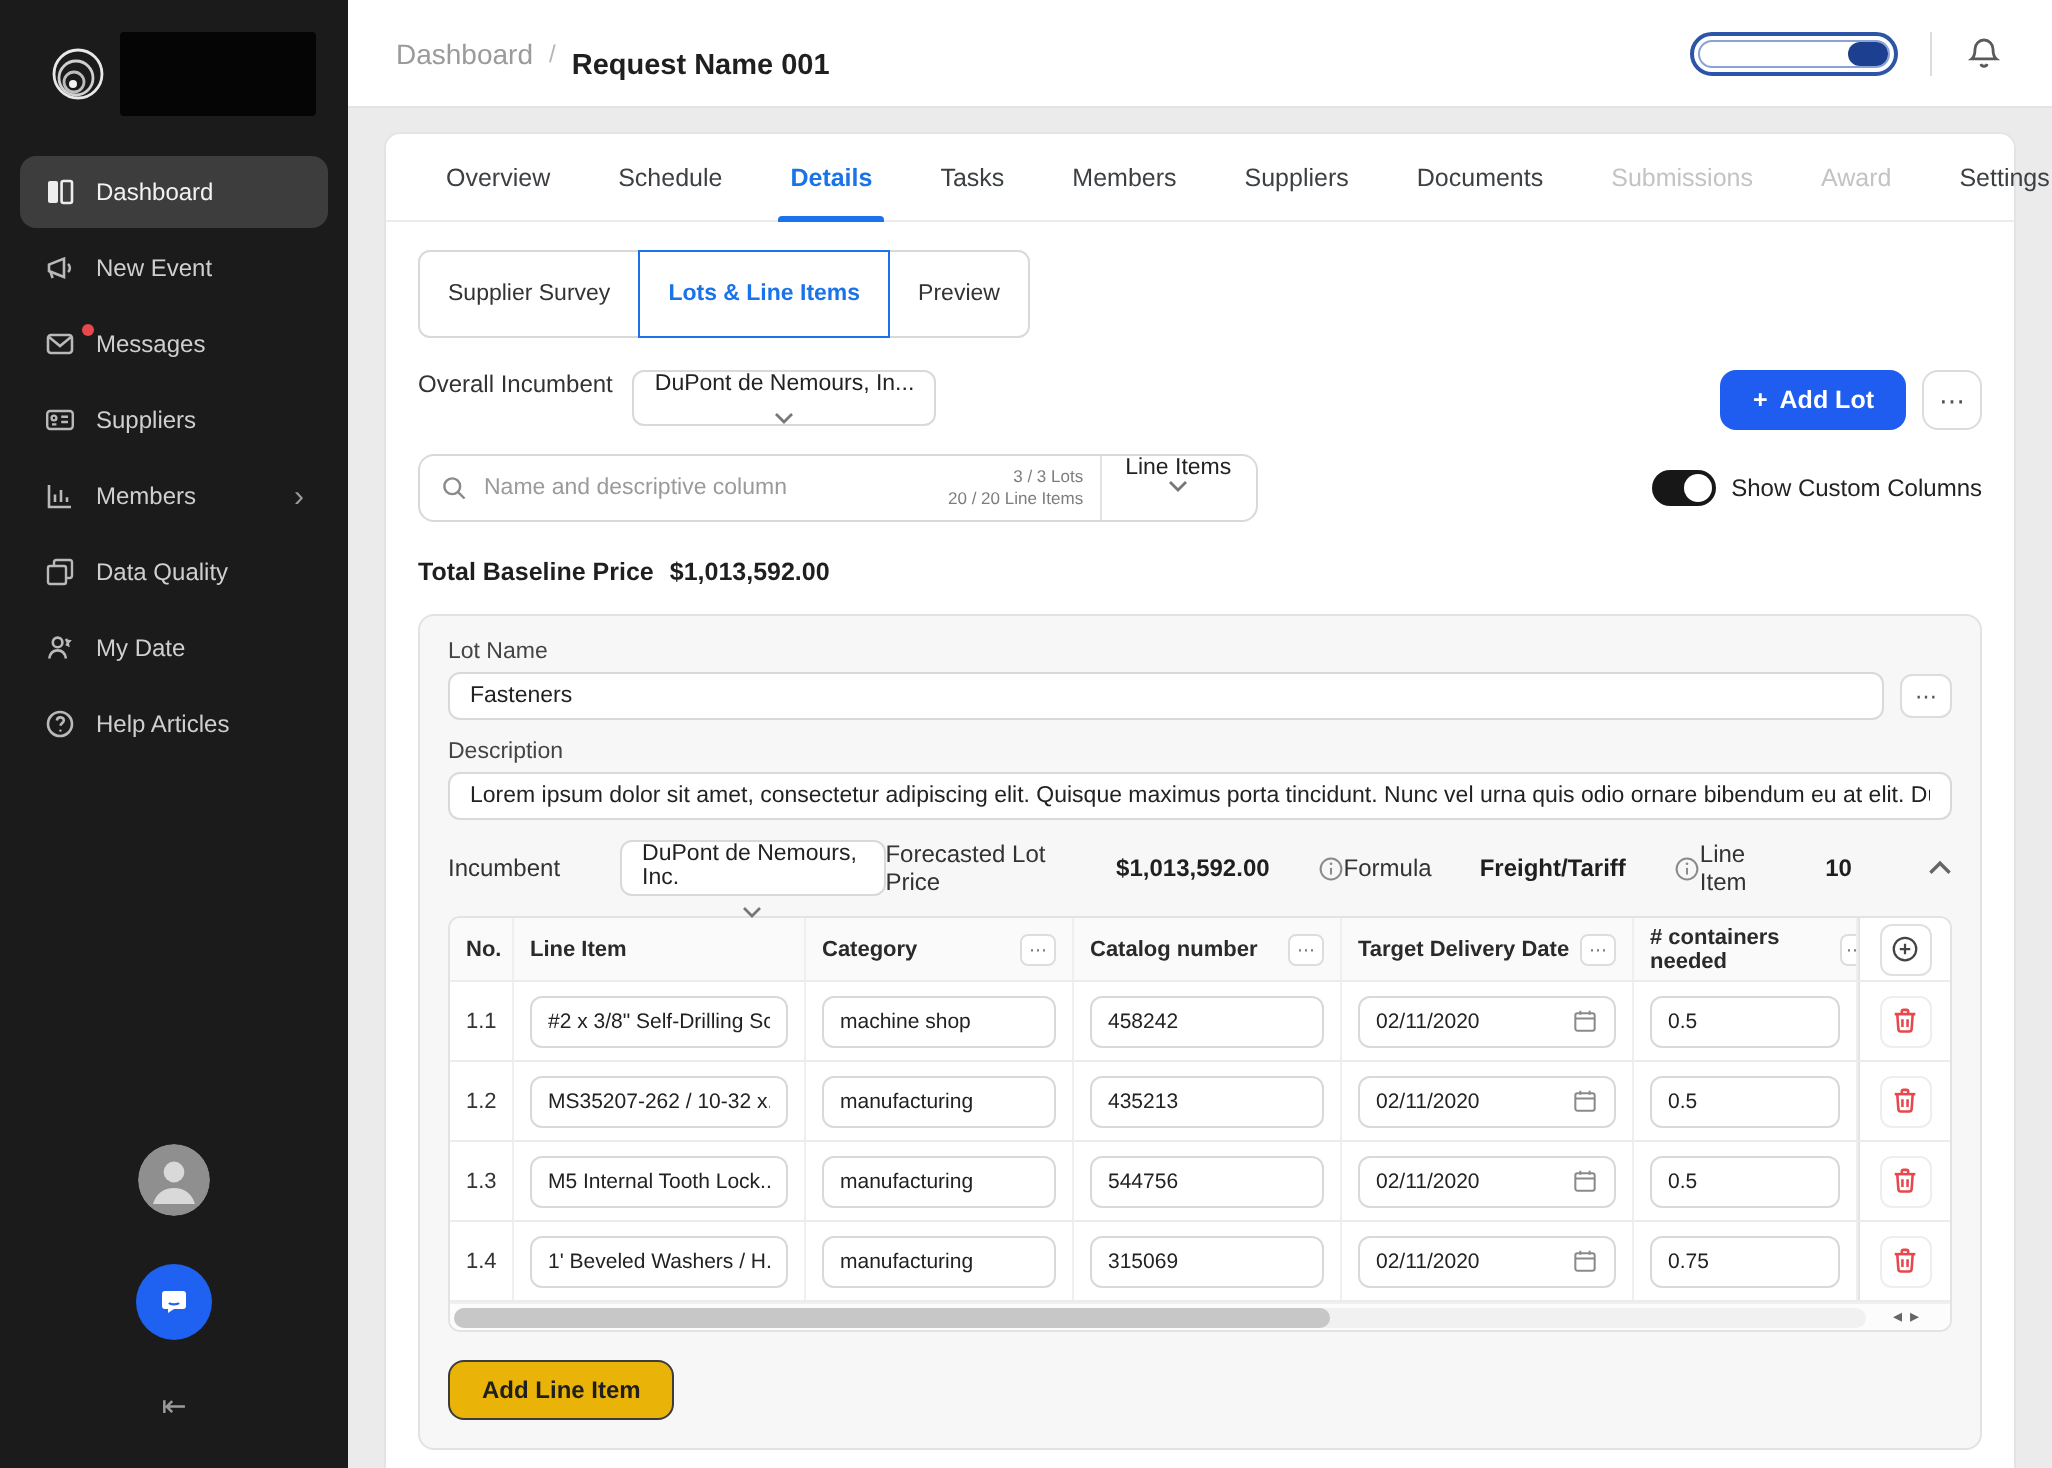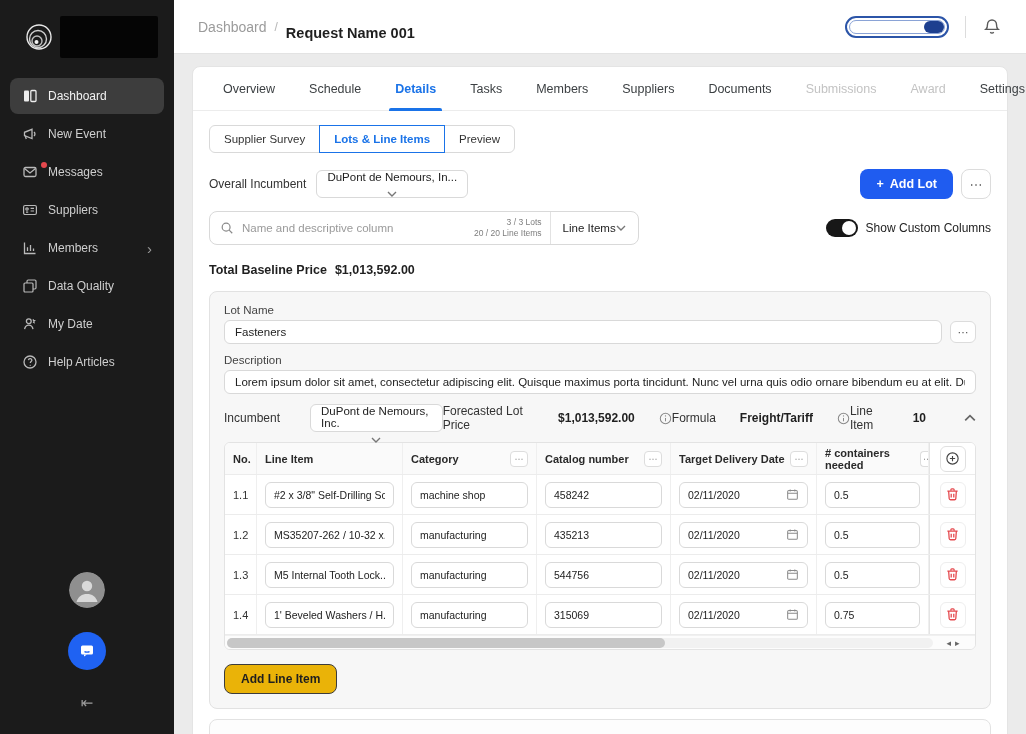--- a/index.html
+++ b/index.html
@@ -45,44 +45,44 @@
   .content { padding:12px 18px 0 18px; }
   .panel { background:#fff; border:1px solid #e4e4e4; border-radius:8px; min-height:680px; }
 
   .tabbar { display:flex; align-items:center; gap:34px; height:44px; padding:0 30px; border-bottom:1px solid #ececec; }
   .tab { font-size:12.5px; color:#3c4043; cursor:pointer; height:44px; display:flex; align-items:center; position:relative; white-space:nowrap; }
   .tab.active { color:#1a73e8; font-weight:bold; }
   .tab.active::after { content:""; position:absolute; left:-6px; right:-6px; bottom:0; height:3px; background:#1a73e8; border-radius:2px 2px 0 0; }
   .tab.disabled { color:#c3c3c3; cursor:default; }
 
   .subtabs { display:flex; margin:14px 0 0 16px; }
-  .subtab { border:1px solid #d9d9d9; background:#fff; padding:0 14px; height:28px; display:flex; align-items:center; font-size:11.5px; color:#333; cursor:pointer; margin-left:-1px; position:relative; }
+  .subtab { border:1px solid #d9d9d9; background:#fff; padding:0 14px; height:44px; display:flex; align-items:center; font-size:11.5px; color:#333; cursor:pointer; margin-left:-1px; position:relative; }
   .subtab:first-child { border-radius:6px 0 0 6px; margin-left:0; }
   .subtab:last-child { border-radius:0 6px 6px 0; }
   .subtab.active { color:#1a73e8; font-weight:bold; border-color:#1a73e8; z-index:2; }
 
-  .toolbar-row { display:flex; align-items:center; margin:16px 16px 0 16px; }
+  .toolbar-row { display:flex; margin:16px 16px 0 16px; }
   .field-label { font-size:12px; color:#333; }
   .dropdown { display:flex; align-items:center; gap:8px; border:1px solid #d9d9d9; border-radius:6px; background:#fff; height:28px; padding:0 10px; font-size:11.5px; color:#222; cursor:pointer; margin-left:10px;flex-direction:column; }
   .chev { width:10px; height:6px; color:#777; flex:0 0 auto; }
   .chev svg { width:10px; height:6px; display:block; }
   .toolbar-right { margin-left:auto; display:flex; align-items:center; gap:8px; }
   .btn-primary { display:flex; align-items:center; gap:6px; background:#1f5cf0; color:#fff; border:none; border-radius:8px; height:30px; padding:0 16px; font-size:12.5px; font-weight:bold; cursor:pointer; font-family:inherit; }
   .btn-more { width:30px; height:30px; border:1px solid #dcdcdc; border-radius:8px; background:#fff; color:#555; font-size:13px; cursor:pointer; display:flex; align-items:center; justify-content:center; font-family:inherit; }
 
   .search-row { display:flex; align-items:center; margin:12px 16px 0 16px; }
   .search-combo { display:flex; align-items:stretch; border:1px solid #d9d9d9; border-radius:8px; background:#fff; height:34px; overflow:hidden; }
   .search-left { display:flex; align-items:center; gap:8px; padding:0 10px; width:264px; }
   .search-icon { width:14px; height:14px; color:#8a8a8a; flex:0 0 auto; display:flex; }
   .search-icon svg { width:14px; height:14px; }
   .search-input { border:none; outline:none; flex:1; font-size:11.5px; color:#333; font-family:inherit; min-width:0; background:transparent; }
   .search-input::placeholder { color:#9a9a9a; }
   .search-counts { text-align:right; font-size:8.5px; color:#7d7d7d; line-height:1.35; white-space:nowrap; padding-right:8px; align-self:center; }
   .combo-divider { width:1px; background:#e2e2e2; }
-  .combo-select { display:flex; align-items:center; padding:0 12px; font-size:11.5px; color:#222; cursor:pointer; }
+  .combo-select { display:flex; align-items:center; padding:0 12px; font-size:11.5px; color:#222; cursor:pointer;flex-direction:column; }
   .search-right { margin-left:auto; display:flex; align-items:center; gap:8px; }
   .toggle { width:32px; height:18px; border-radius:10px; background:#171717; position:relative; cursor:pointer; }
   .toggle-knob { position:absolute; right:2px; top:2px; width:14px; height:14px; border-radius:50%; background:#fff; }
   .toggle-label { font-size:12px; color:#222; }
 
   .summary-row { display:flex; gap:8px; margin:18px 16px 0 16px; font-size:12.5px; }
   .summary-label { font-weight:bold; color:#1f1f1f; }
   .summary-value { font-weight:bold; color:#1f1f1f; }
 
   

